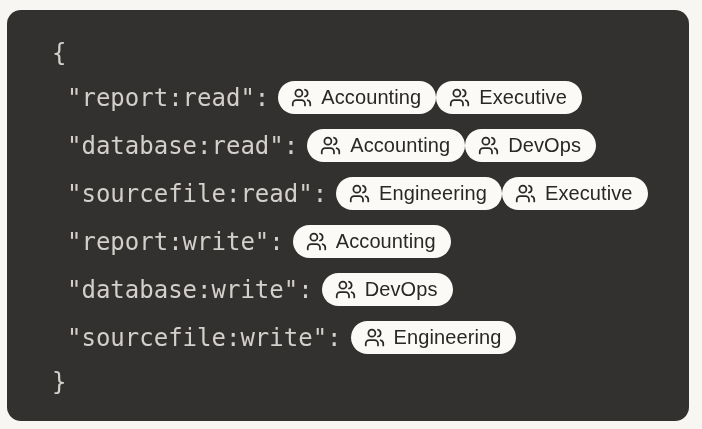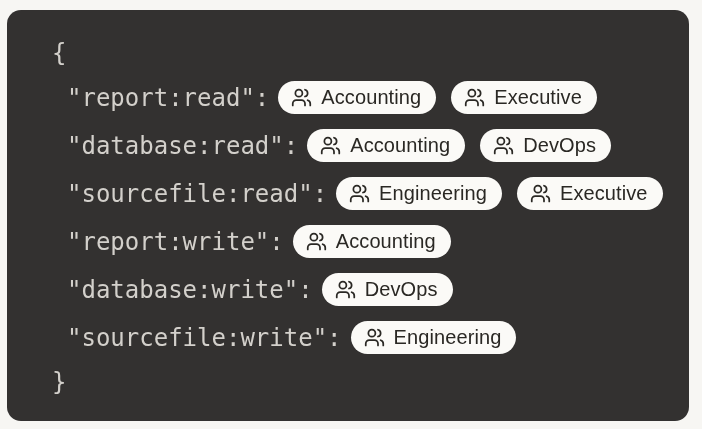--- a/index.html
+++ b/index.html
@@ -45,21 +45,20 @@
     flex: 0 0 auto;
   }
   .perm-key {
     padding-left: 15px;
     white-space: pre;
     letter-spacing: 0;
   }
   .badge-group {
     display: flex;
     align-items: center;
-    gap: 15px;
     margin-left: 9px;
     justify-content: center;
   }
   .badge {
     display: inline-flex;
     align-items: center;
     height: 33px;
     padding: 0 15px 0 13px;
     gap: 9px;
     border-radius: 17px;

